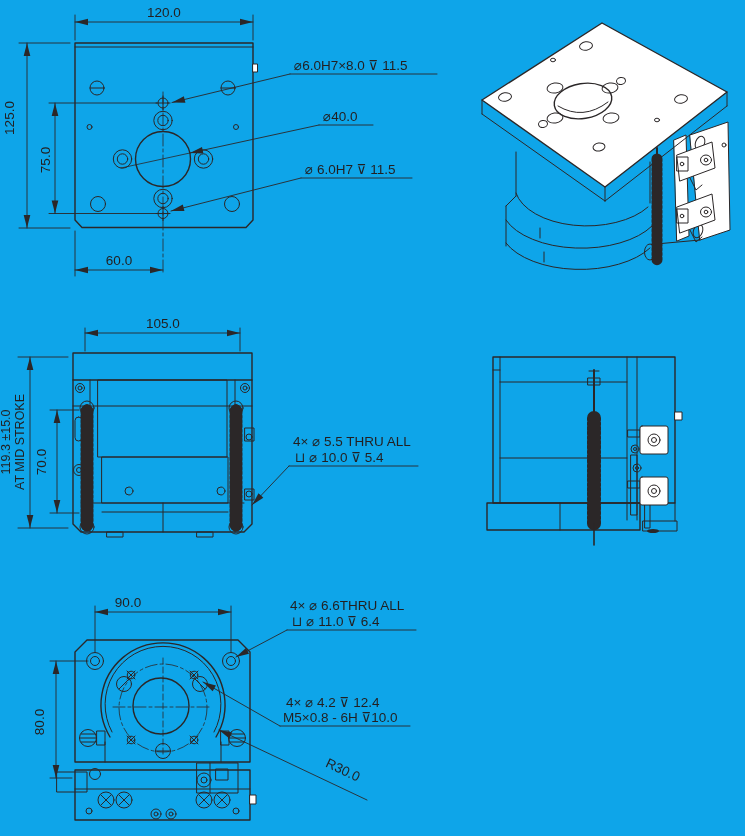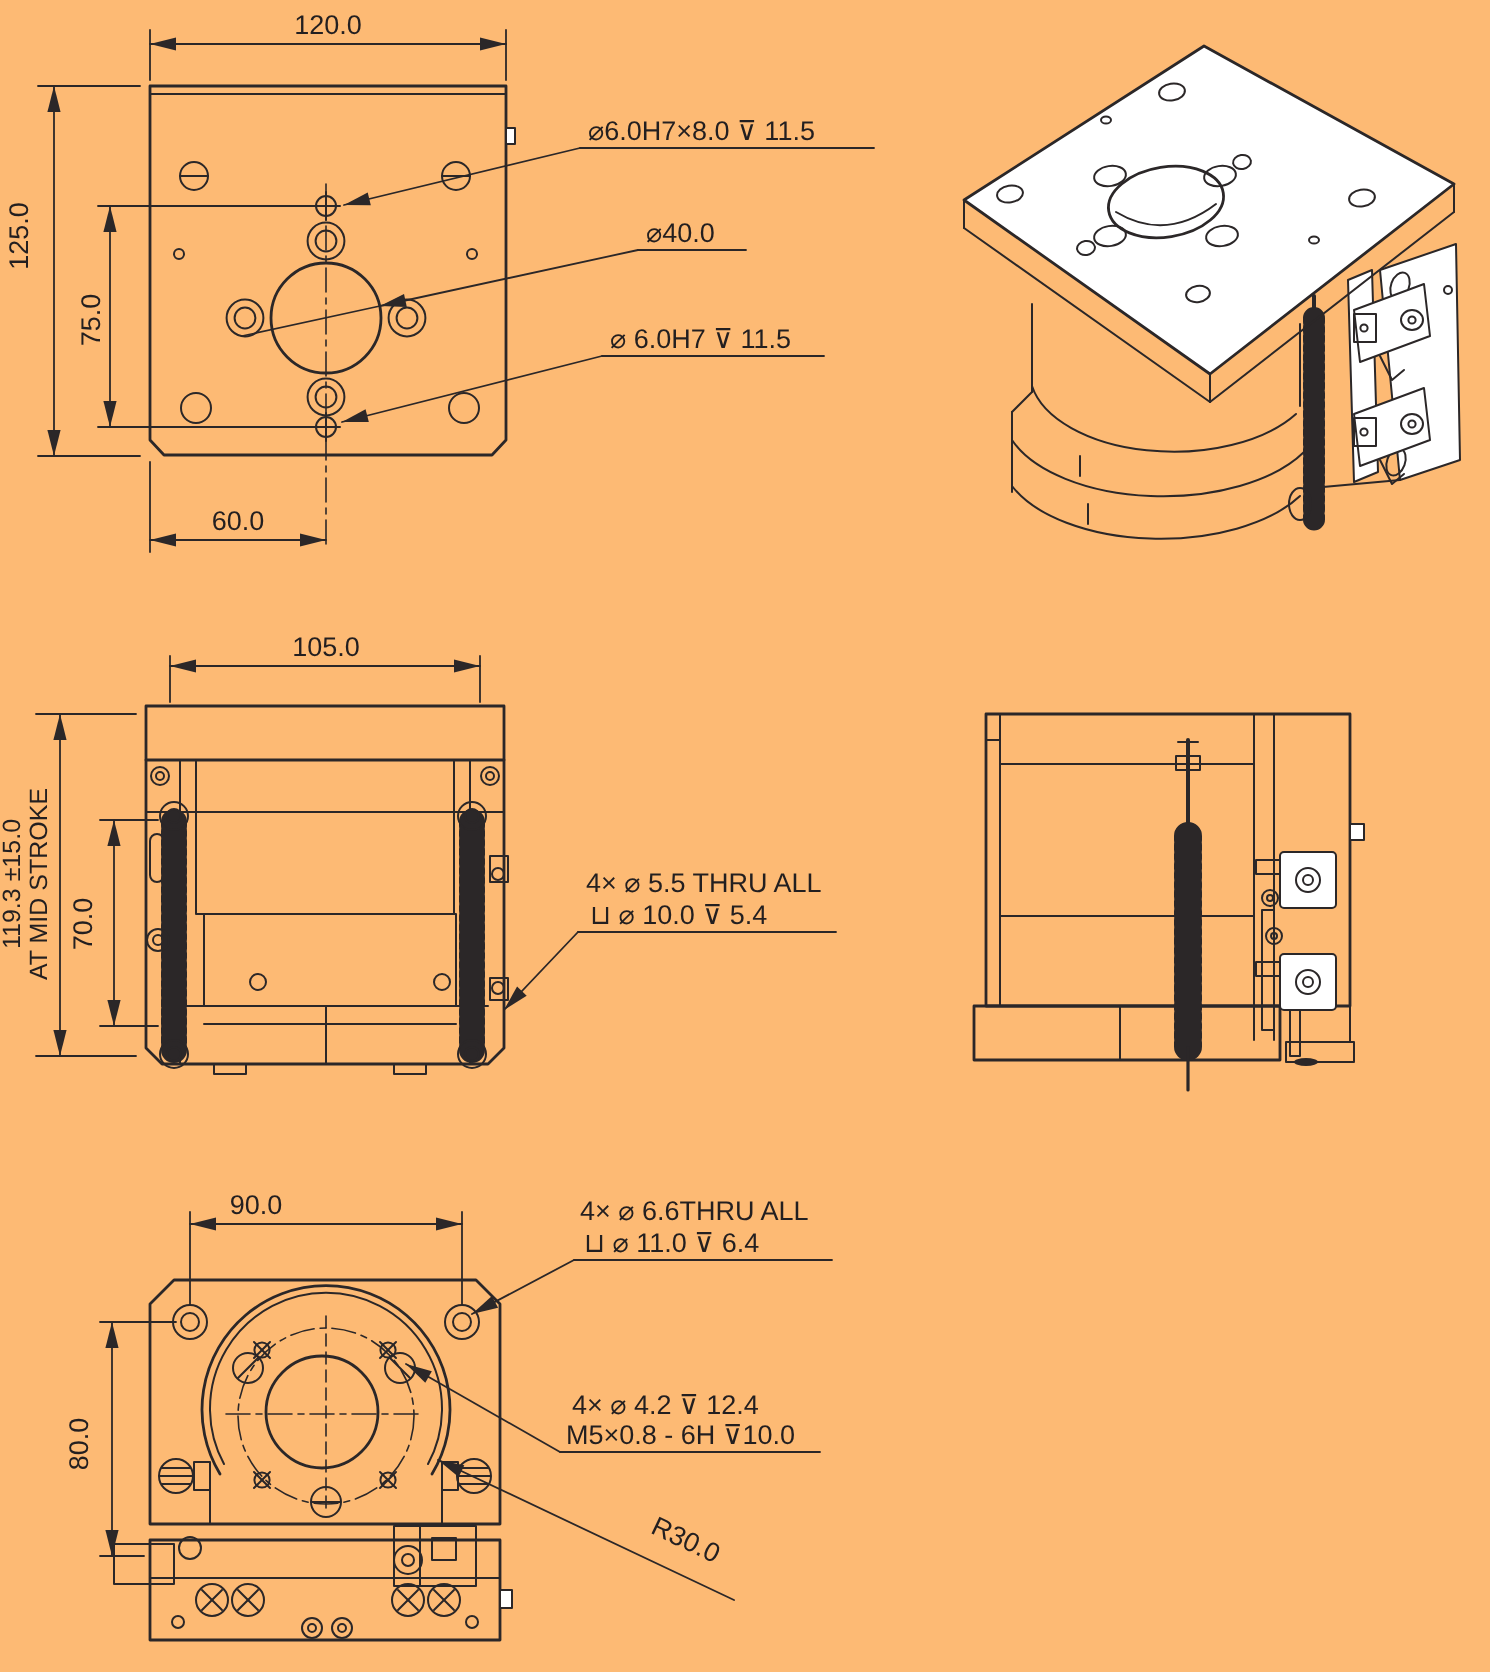--- a/index.html
+++ b/index.html
@@ -1,16 +1,16 @@
 <!DOCTYPE html>
 <html><head>
 <meta charset="utf-8">
 <style>
   html,body{margin:0;padding:0;background:#fff;}
-  .canvas{position:relative;width:745px;height:836px;background:#fdba74;overflow:hidden;}
+  .canvas{position:relative;width:745px;height:836px;background:#0ea5e9;overflow:hidden;}
   svg{display:block;}
   
   svg path,svg rect,svg circle,svg ellipse,svg line,svg polygon,svg polyline{
     fill:none;stroke:#2b2728;stroke-width:1;stroke-linejoin:round;stroke-linecap:round;}
   .ol{stroke-width:1.4;}
   .thin{stroke-width:.8;}
   .dim{stroke-width:.9;}
   .cl{stroke-dasharray:12 3 3 3;stroke-width:.8;}
   .dash{stroke-dasharray:6 3;stroke-width:.8;}
   .spring{stroke-dasharray:2 2.7;}

